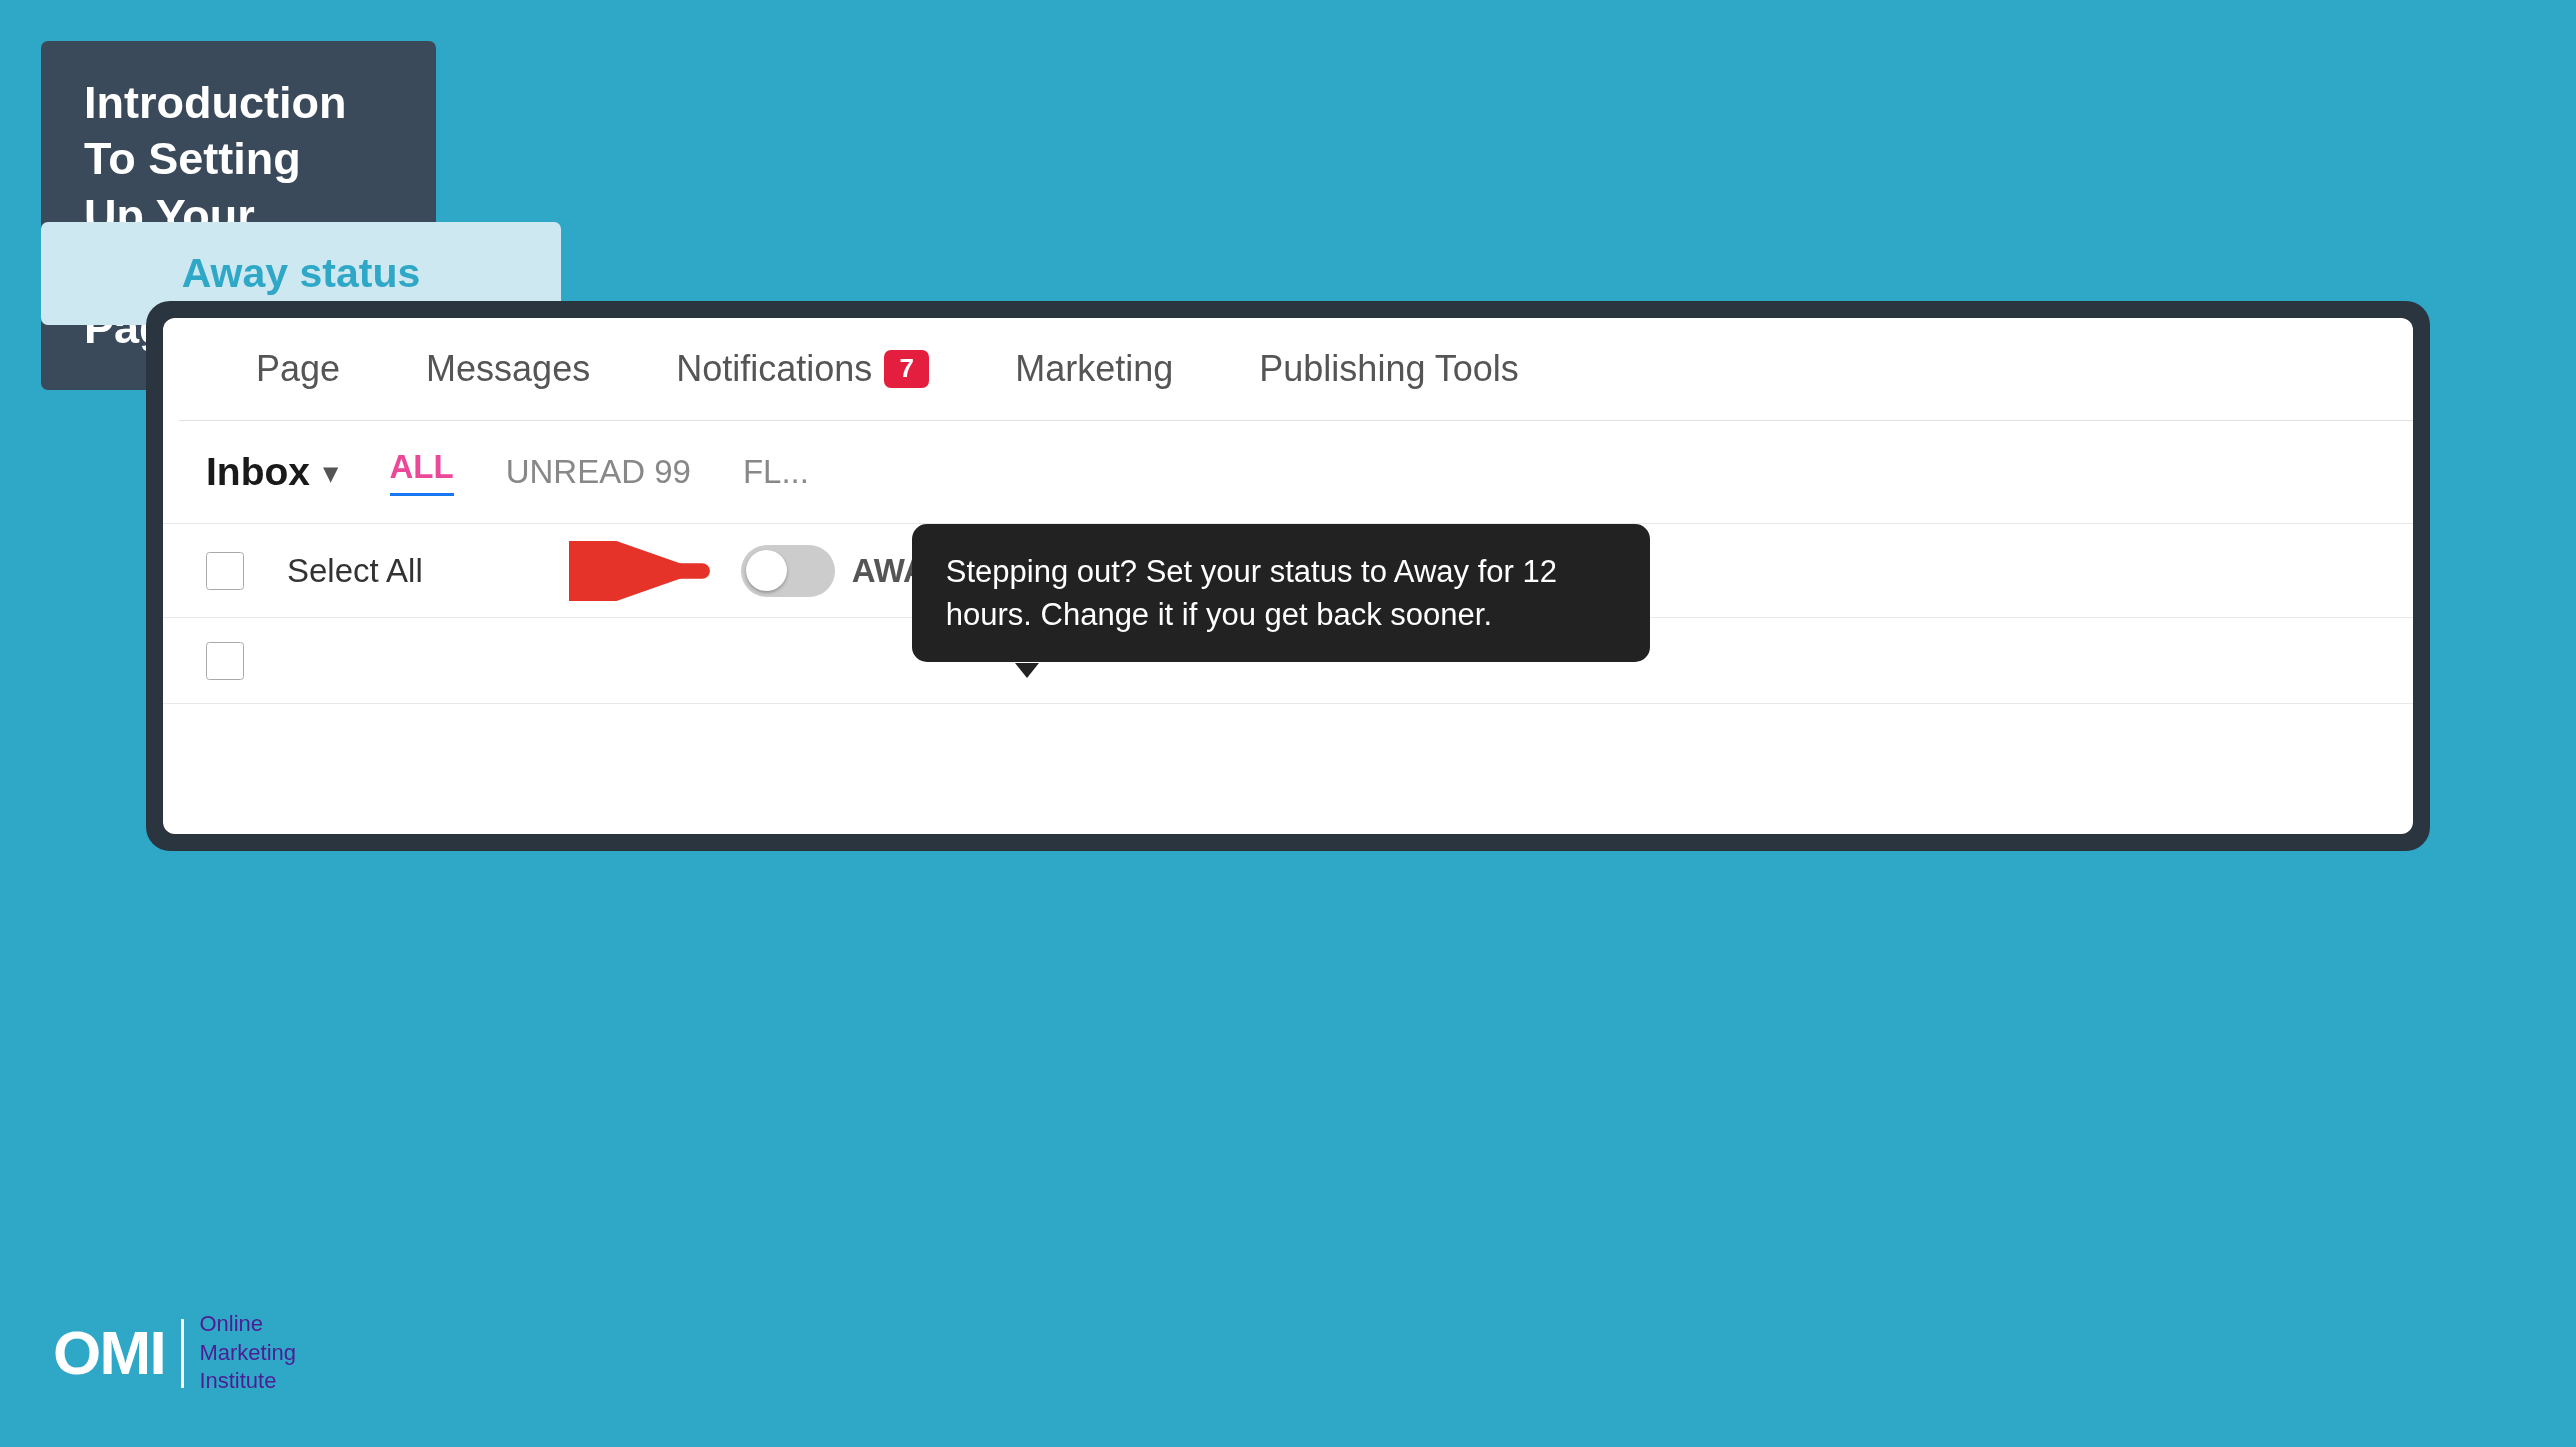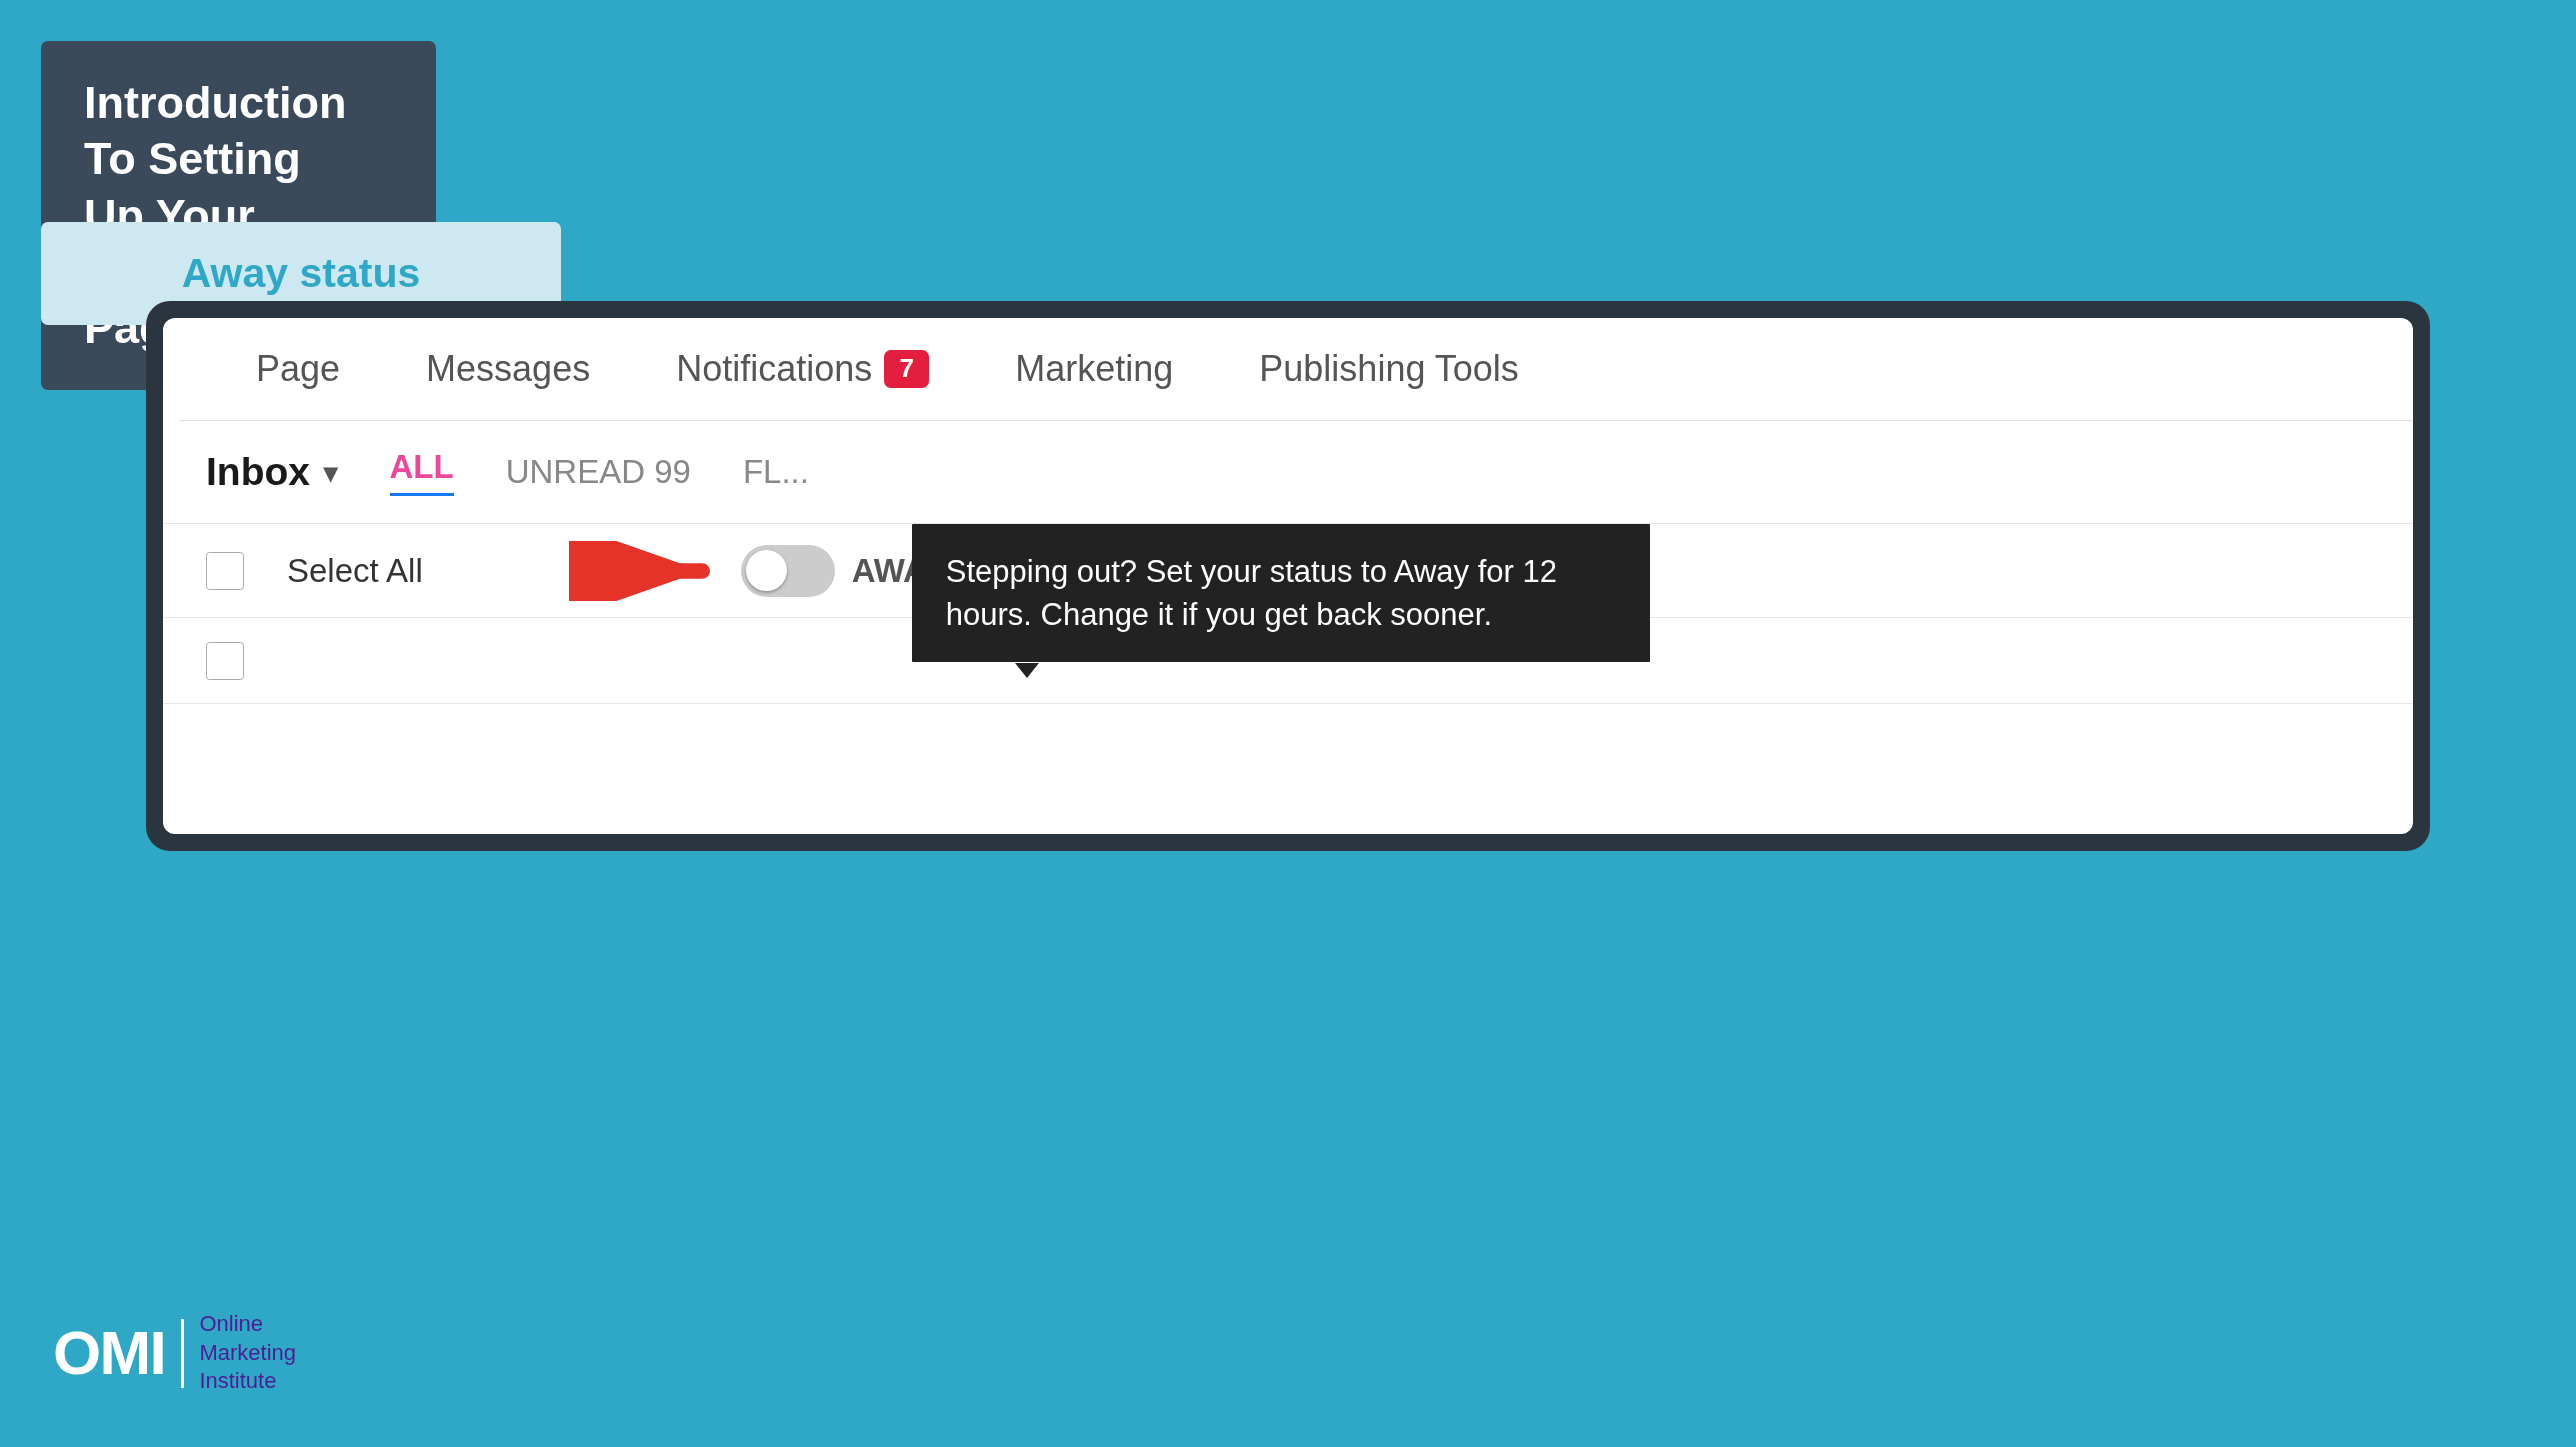--- a/index.html
+++ b/index.html
@@ -252,21 +252,21 @@
     
     .tooltip {
       position: absolute;
       top: -17px;
       left: 343px;
       background-color: #222222;
       color: #ffffff;
       font-size: 31px;
       line-height: 1.4;
       padding: 26px 34px;
-      border-radius: 1px;
+      border-radius: 15px;
       width: 738px;
       z-index: 10;
     }
 
     .tooltip::after {
       content: '';
       position: absolute;
       bottom: -15.5px;
       left: 103px;
       border-width: 15.5px 12px 0 12px;

